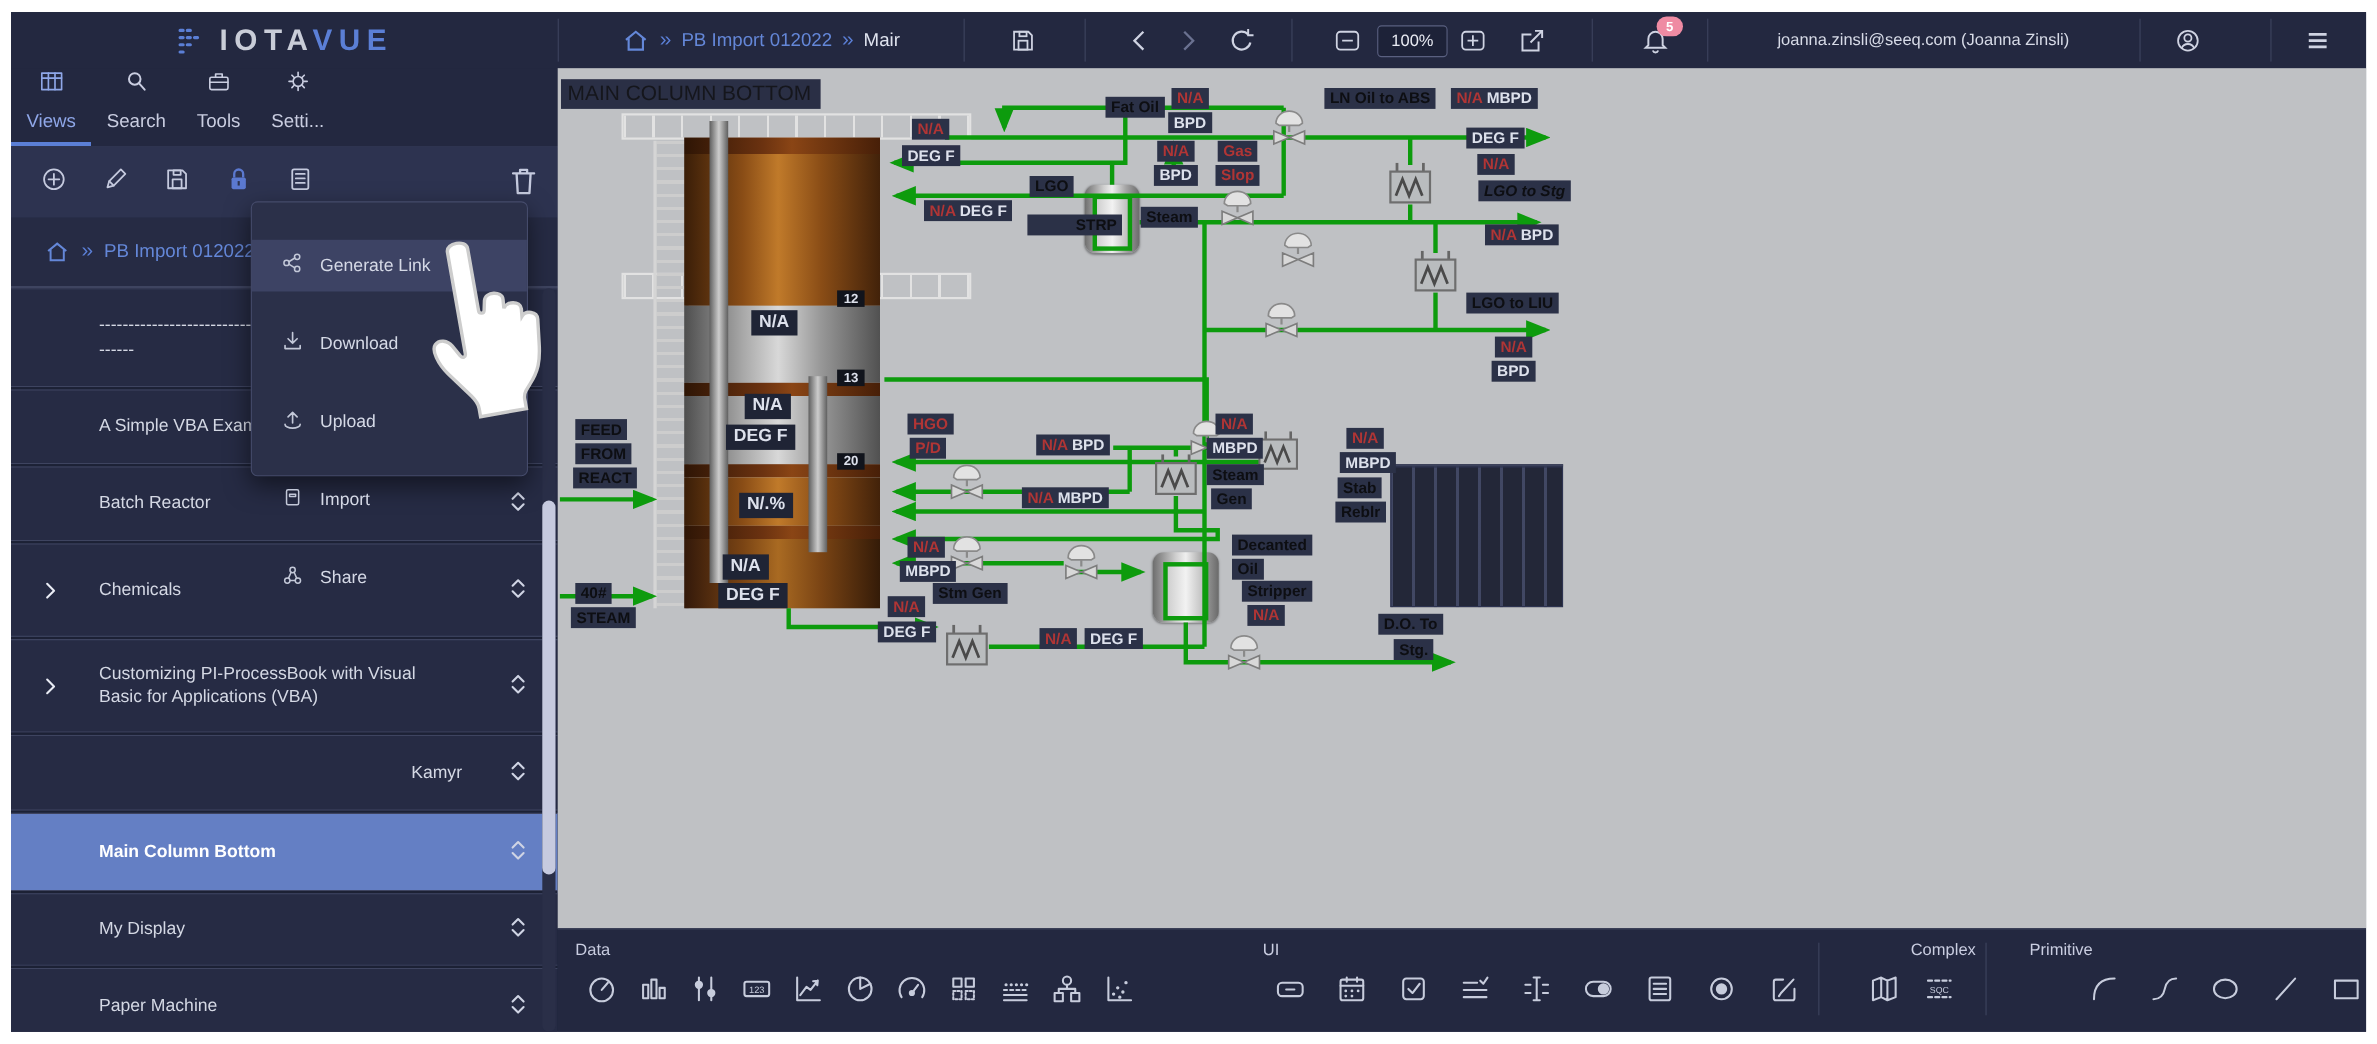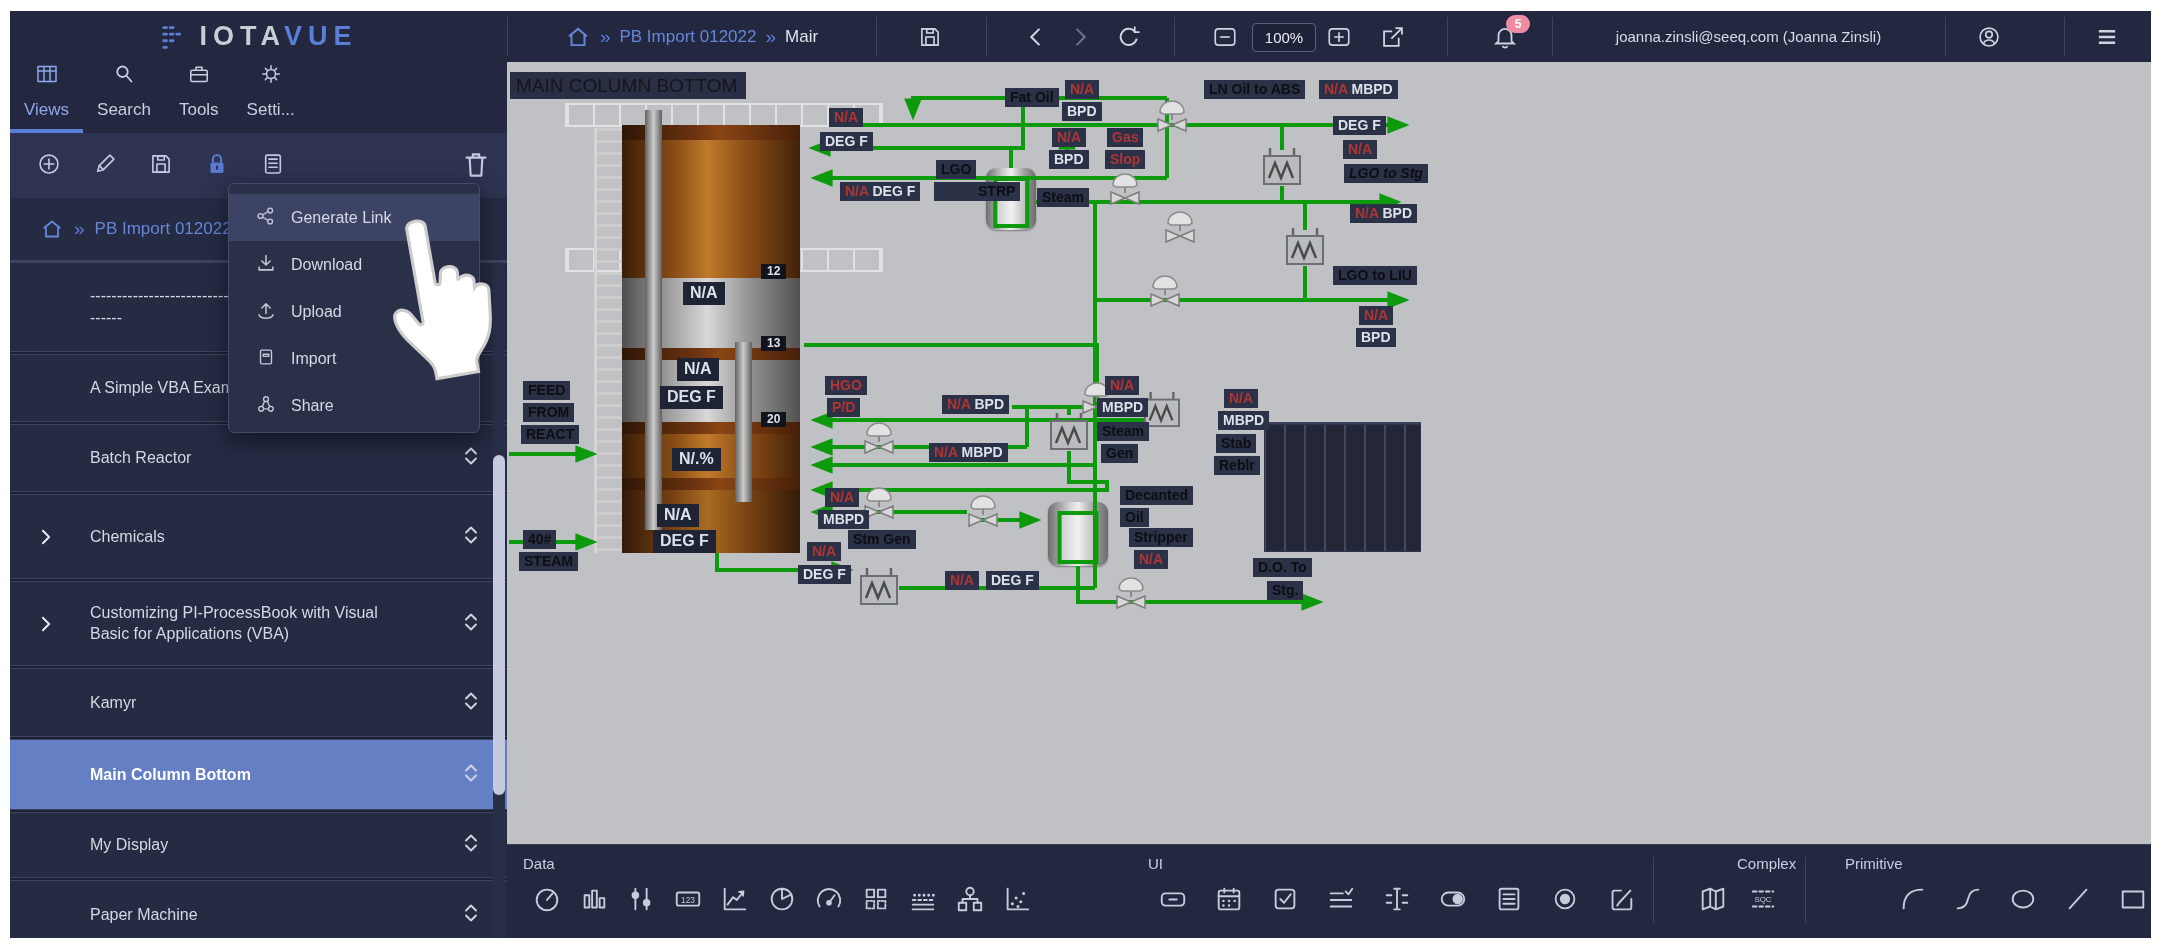--- a/index.html
+++ b/index.html
@@ -45,21 +45,21 @@
   .sb-item .lbl{position:absolute;left:80px;top:50%;transform:translateY(-50%);width:330px;line-height:1.35;}
   .sb-item .chev{position:absolute;left:26px;top:50%;transform:translateY(-50%);width:20px;height:20px;color:#e8ebf4;}
   .sb-item .sort{position:absolute;right:26px;top:50%;transform:translateY(-50%);width:20px;height:24px;color:#cfd4e4;}
   .sb-item.selected{background:#647fc4;color:#ffffff;font-weight:bold;}
   #sb-scroll{position:absolute;right:2px;top:200px;width:12px;height:676px;background:#2a2f48;border-radius:6px;}
   #sb-thumb{position:absolute;left:0;top:193px;width:12px;height:340px;background:#c6cadf;border-radius:6px;cursor:pointer;}
 
   
   #menu{position:absolute;left:218px;top:172px;width:252px;height:250px;background:#2b3049;border:1px solid #454b6b;border-radius:6px;
     box-shadow:0 8px 22px rgba(0,0,0,.5);z-index:30;padding-top:10px;box-sizing:border-box;}
-  .menu-item{height:47px;display:flex;align-items:center;gap:14px;padding-left:26px;color:#d5d9e6;font-size:16px;cursor:pointer;}
+  .menu-item{height:47px;display:flex;align-items:center;gap:14px;padding-left:26px;color:#d5d9e6;font-size:16px;cursor:pointer;margin-top:24px;}
   .menu-item svg{width:22px;height:22px;color:#c3c8d8;}
   .menu-item.hl{background:#3d4364;}
   #cursor{position:absolute;left:372px;top:200px;width:112px;height:176px;z-index:40;transform:rotate(-10deg);pointer-events:none;}
 
   
   #canvas{position:absolute;left:497px;top:51px;width:1644px;height:782px;background:#bfc1c4;overflow:hidden;}
   #cv-title{position:absolute;left:3px;top:10px;width:236px;height:27px;background:#2a2f45;color:#15161c;font-size:19px;
     display:flex;align-items:center;padding-left:6px;box-sizing:border-box;z-index:6;}
   .platform{position:absolute;height:24px;border:2px solid #e2e2e2;box-sizing:border-box;z-index:2;
     background:repeating-linear-gradient(90deg,#e2e2e2 0 2px,rgba(0,0,0,0) 2px 26px);}
@@ -296,21 +296,21 @@
         </div>
         <div class="sb-item" style="height: 85px;">
           <span class="chev"><svg viewBox="0 0 32 32" fill="none" stroke="currentColor" stroke-width="3" stroke-linecap="round" stroke-linejoin="round">
               <path d="M11 6 L21 16 L11 26"></path>
             </svg></span>
           <div class="lbl">Customizing PI-ProcessBook with Visual Basic for Applications (VBA)</div>
           <span class="sort"><svg viewBox="0 0 32 32" fill="none" stroke="currentColor" stroke-width="3" stroke-linecap="round" stroke-linejoin="round">
               <path d="M8 12 L16 4 L24 12 M8 20 L16 28 L24 20"></path>
             </svg></span>
         </div>
-        <div class="sb-item" style="height: 69px;">
+        <div class="sb-item" style="height: 69px; text-align: right;">
           <div class="lbl">Kamyr</div>
           <span class="sort"><svg viewBox="0 0 32 32" fill="none" stroke="currentColor" stroke-width="3" stroke-linecap="round" stroke-linejoin="round">
               <path d="M8 12 L16 4 L24 12 M8 20 L16 28 L24 20"></path>
             </svg></span>
         </div>
         <div class="sb-item selected" style="height: 71px;">
           <div class="lbl">Main Column Bottom</div>
           <span class="sort"><svg viewBox="0 0 32 32" fill="none" stroke="currentColor" stroke-width="3" stroke-linecap="round" stroke-linejoin="round">
               <path d="M8 12 L16 4 L24 12 M8 20 L16 28 L24 20"></path>
             </svg></span>
@@ -427,21 +427,21 @@
         <use href="#sym-valve" x="458" y="432" width="36" height="34"></use>
         <use href="#sym-valve" x="606" y="514" width="36" height="34"></use>
       </g>
     </svg>
     <div id="chip-layer">
         <div class="chip" style="left: 322px; top: 46px;"><span class="c-r">N/A</span> </div>
         <div class="chip" style="left: 313px; top: 70px;"><span class="c-w">DEG F</span> </div>
         <div class="chip" style="left: 498px; top: 26px;"><span class="c-k">Fat Oil</span> </div>
         <div class="chip" style="left: 333px; top: 120px;"><span class="c-r">N/A</span> <span class="c-w">DEG F</span> </div>
         <div class="chip" style="left: 429px; top: 98px;"><span class="c-k">LGO</span> </div>
-        <div class="chip" style="left: 427px; top: 120px; padding-left: 44px;"><span class="c-k">STRP</span> </div>
+        <div class="chip" style="left: 427px; top: 133px; padding-left: 44px;"><span class="c-k">STRP</span> </div>
         <div class="chip" style="left: 530px; top: 126px;"><span class="c-k">Steam</span> </div>
         <div class="chip" style="left: 558px; top: 18px;"><span class="c-r">N/A</span> </div>
         <div class="chip" style="left: 555px; top: 40px;"><span class="c-w">BPD</span> </div>
         <div class="chip" style="left: 697px; top: 18px;"><span class="c-k">LN Oil to ABS</span> </div>
         <div class="chip" style="left: 812px; top: 18px;"><span class="c-r">N/A</span> <span class="c-w">MBPD</span> </div>
         <div class="chip" style="left: 826px; top: 54px;"><span class="c-w">DEG F</span> </div>
         <div class="chip" style="left: 836px; top: 78px;"><span class="c-r">N/A</span> </div>
         <div class="chip" style="left: 545px; top: 66px;"><span class="c-r">N/A</span> </div>
         <div class="chip" style="left: 542px; top: 88px;"><span class="c-w">BPD</span> </div>
         <div class="chip" style="left: 600px; top: 66px;"><span class="c-r">Gas</span> </div>

